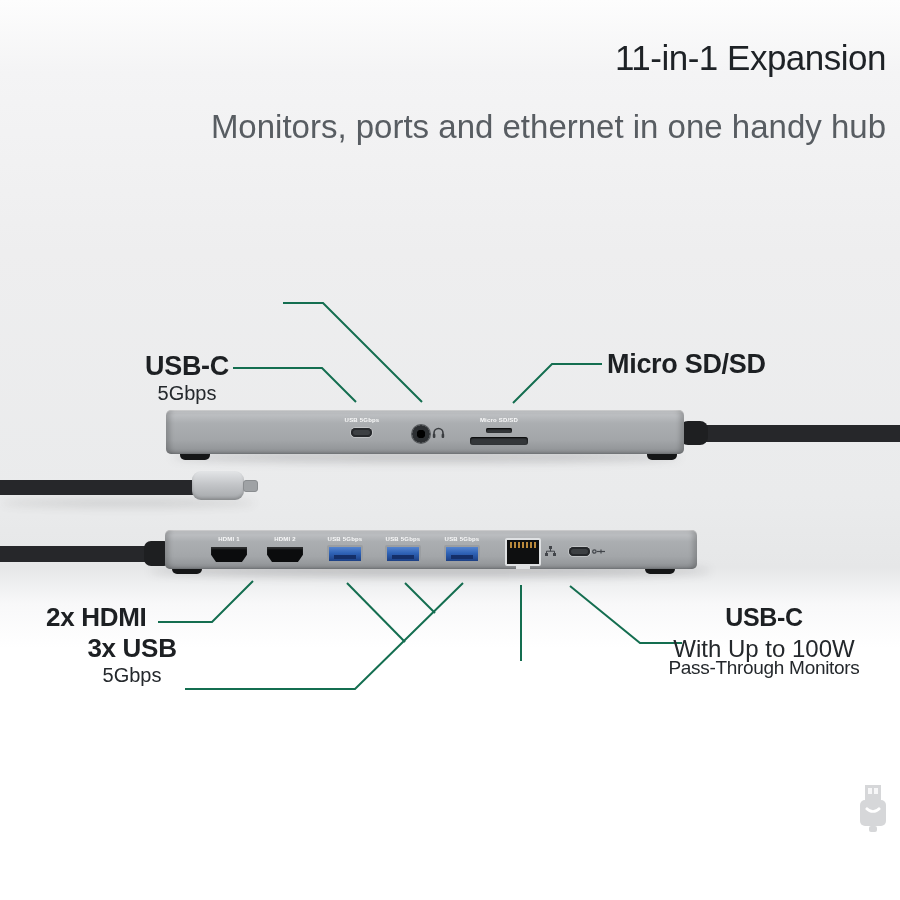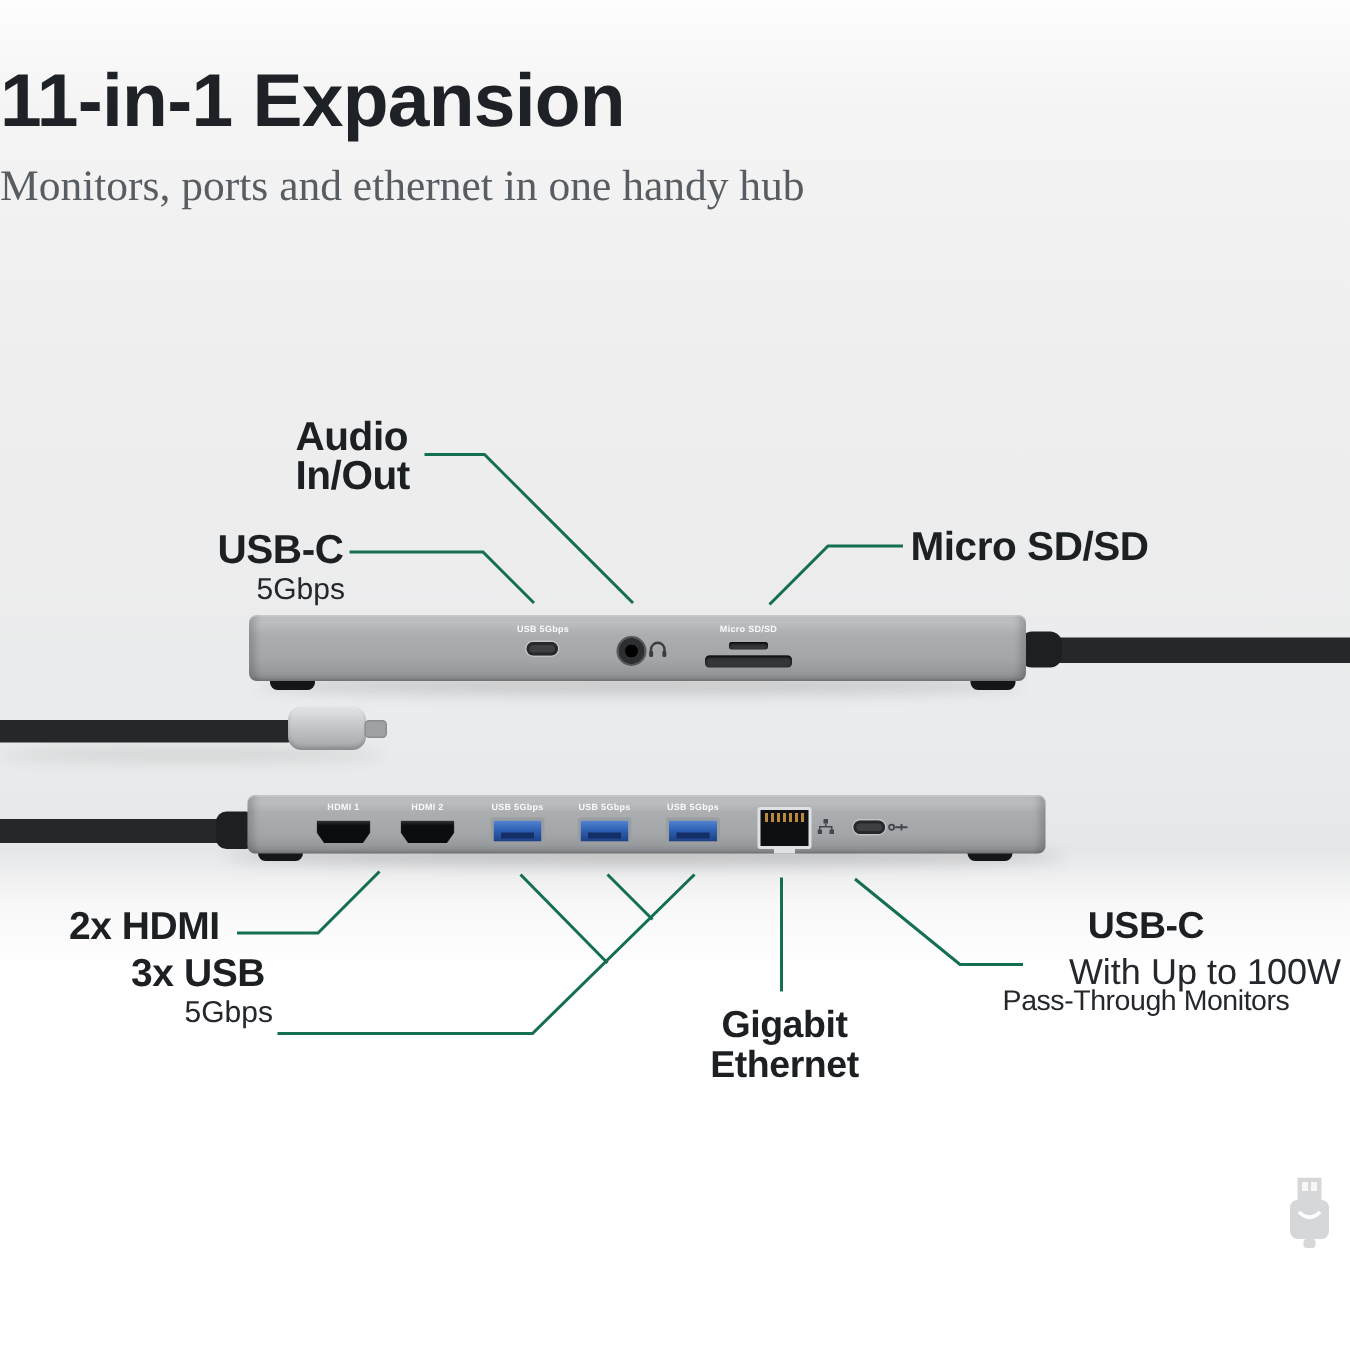--- a/index.html
+++ b/index.html
@@ -2,31 +2,31 @@
 <html><head>
 <meta charset="utf-8">
 <style>
   html,body{margin:0;padding:0;background:#ffffff;}
   .canvas{
     position:relative;width:900px;height:900px;overflow:hidden;
     font-family:"Liberation Sans",sans-serif;
     background:linear-gradient(180deg,#fdfdfd 0%,#f4f4f5 8%,#eeeeef 28%,#eaebec 55%,#e6e7e8 63%,#f8f8f9 67%,#ffffff 72%,#ffffff 100%);
   }
   .title{
-    position:absolute;left:0;top:38px;width:886px;text-align:left;
-    font-size:50px;font-weight:bold;color:#1e2226;letter-spacing:-0.5px;
+    position:absolute;left:0;top:38px;width:886px;text-align:right;
+    font-size:35px;font-weight:normal;color:#1e2226;letter-spacing:-0.5px;
   }
   .subtitle{
-    position:absolute;left:0;top:108px;width:886px;text-align:left;
-    font-size:29px;color:#585d62;font-family:Liberation Serif, serif;
+    position:absolute;left:0;top:108px;width:886px;text-align:right;
+    font-size:33px;color:#585d62;
   }
   svg.lines{position:absolute;left:0;top:0;}
   
   .lbl{position:absolute;color:#1d2023;font-weight:bold;font-size:27px;line-height:27px;letter-spacing:-0.3px;}
-  .lbl .small{display:block;font-weight:normal;font-size:20px;line-height:22px;letter-spacing:0;color:#24282c;margin-top:2px;text-align:right;}
+  .lbl .small{display:block;font-weight:normal;font-size:20px;line-height:22px;letter-spacing:0;color:#24282c;margin-top:2px;}
   .lbl-audio{left:197px;top:278px;line-height:26px;}
   .lbl-usbc-top{left:144px;top:353px;width:86px;text-align:center;}
   .lbl-microsd{left:607px;top:351px;}
   .lbl-hdmi{left:46px;top:604px;font-size:26px;}
   .lbl-usb{left:82px;top:635px;width:100px;text-align:center;font-size:26px;}
   .lbl-ethernet{left:456px;top:670px;width:134px;text-align:center;font-size:25px;line-height:27px;}
   .lbl-power{left:634px;top:604px;width:260px;text-align:center;font-size:25px;line-height:26px;}
   .lbl-power .small{font-size:24px;line-height:19px;margin-top:9px;}
   .lbl-power .small2{display:block;font-weight:normal;font-size:19px;line-height:19px;color:#24282c;}
   
@@ -85,37 +85,29 @@
     <polyline points="233,368 322,368 356,402" fill="none" stroke="#146e50" stroke-width="2"></polyline>
     <polyline points="602,364 552,364 513,403" fill="none" stroke="#146e50" stroke-width="2"></polyline>
     <polyline points="158,622 212,622 253,581" fill="none" stroke="#146e50" stroke-width="2"></polyline>
     <polyline points="185,689 355,689 463,583" fill="none" stroke="#146e50" stroke-width="2"></polyline>
     <line x1="347" y1="583" x2="405" y2="642" stroke="#146e50" stroke-width="2"></line>
     <line x1="405" y1="583" x2="435" y2="613" stroke="#146e50" stroke-width="2"></line>
     <line x1="521" y1="585" x2="521" y2="661" stroke="#146e50" stroke-width="2"></line>
     <polyline points="570,586 640,643 682,643" fill="none" stroke="#146e50" stroke-width="2"></polyline>
   </svg>
 
-  <div class="lbl lbl-audio">
-    <span>Audio</span><br>
-    <span>In/Out</span>
-  </div>
   <div class="lbl lbl-usbc-top">
     <span>USB-C</span>
     <span class="small">5Gbps</span>
   </div>
   <div class="lbl lbl-microsd">Micro SD/SD</div>
   <div class="lbl lbl-hdmi">2x HDMI</div>
   <div class="lbl lbl-usb">
     <span>3x USB</span>
     <span class="small">5Gbps</span>
-  </div>
-  <div class="lbl lbl-ethernet">
-    <span>Gigabit</span><br>
-    <span>Ethernet</span>
   </div>
   <div class="lbl lbl-power">
     <span>USB-C</span><br>
     <span class="small">With Up to 100W</span>
     <span class="small2">Pass-Through Monitors</span>
   </div>
 
   <div class="shadow" style="left:172px;top:452px;width:508px;height:10px;"></div>
   <div class="shadow" style="left:0;top:499px;width:256px;height:8px;opacity:.7;"></div>
   <div class="shadow" style="left:150px;top:565px;width:560px;height:12px;"></div>

